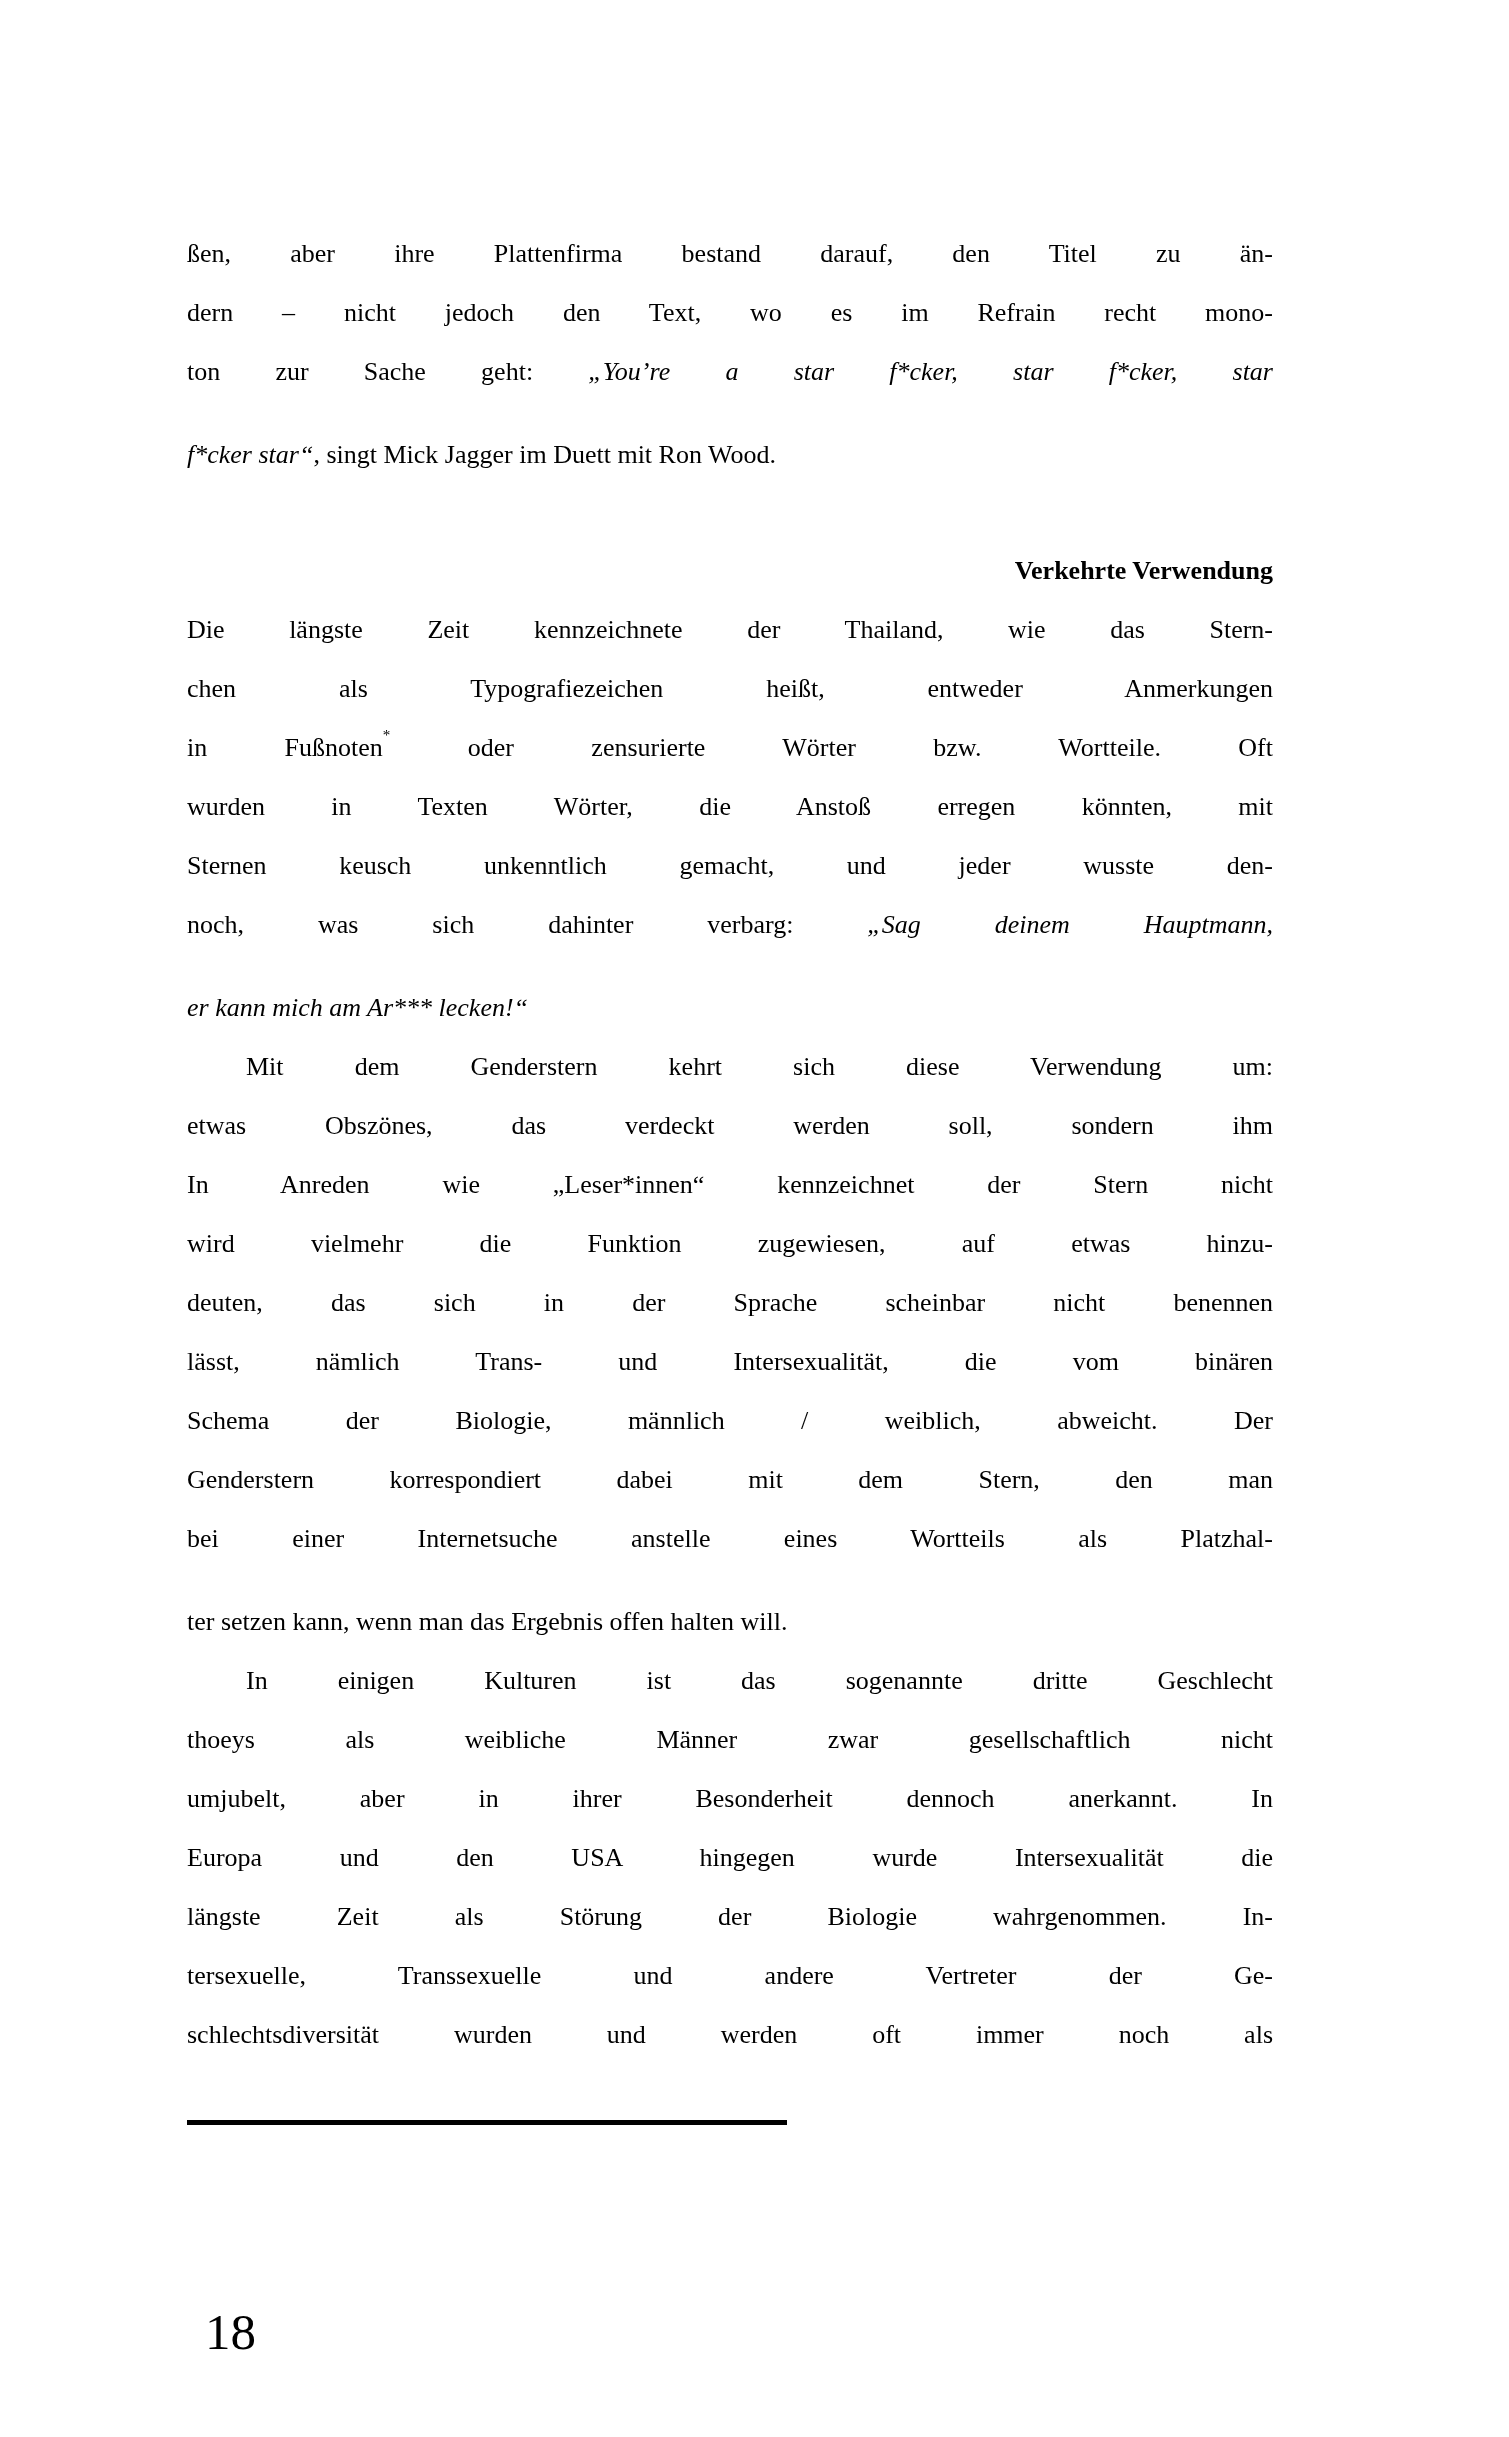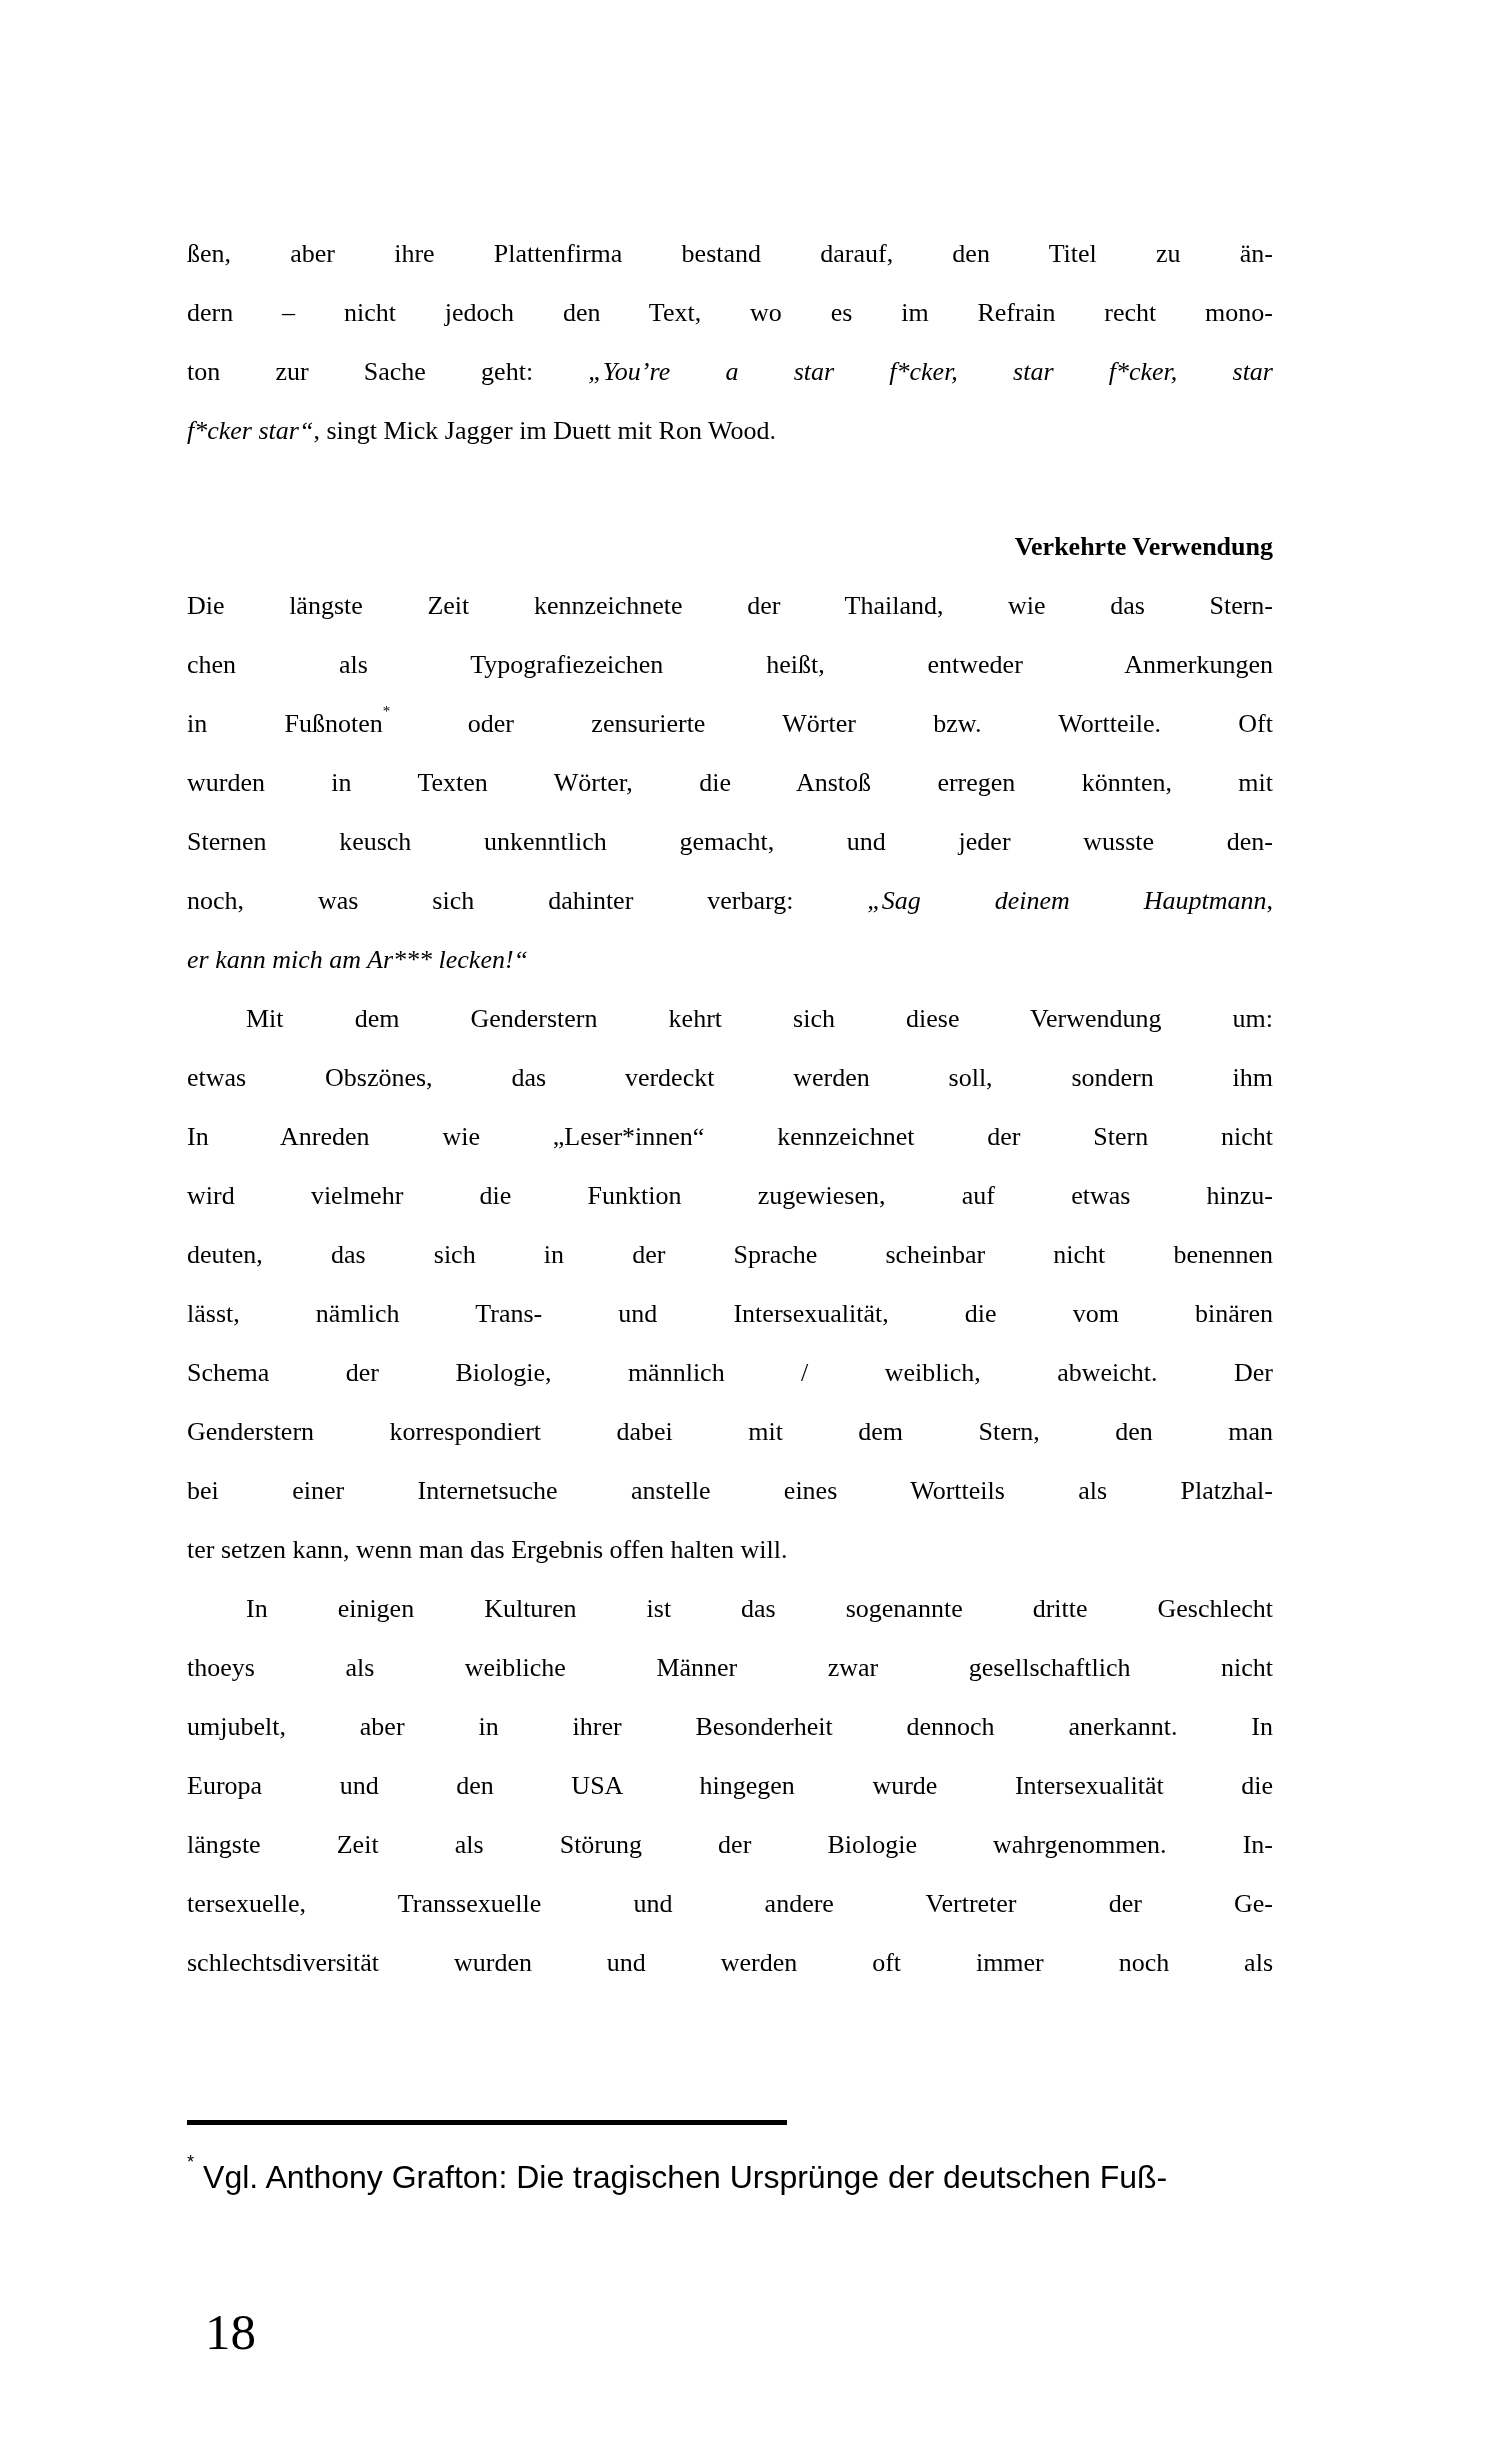--- a/index.html
+++ b/index.html
@@ -20,20 +20,21 @@
   }
   .line {
     height: 59px;
     overflow: hidden;
     text-align: justify;
     text-align-last: justify;
   }
   .line.last {
     text-align: left;
     text-align-last: left;
+    margin-top: 24px;
   }
   .line.indent { text-indent: 59px; }
   .heading {
     height: 59px;
     font-weight: bold;
     text-align: right;
   }
   .spacer { height: 57px; }
   em { font-style: italic; }
   sup.fn {
@@ -100,20 +101,19 @@
       <div class="line"><span>umjubelt, aber in ihrer Besonderheit dennoch anerkannt. In</span></div>
       <div class="line"><span>Europa und den USA hingegen wurde Intersexualität die</span></div>
       <div class="line"><span>längste Zeit als Störung der Biologie wahrgenommen. In-</span></div>
       <div class="line"><span>tersexuelle, Transsexuelle und andere Vertreter der Ge-</span></div>
       <div class="line"><span>schlechtsdiversität wurden und werden oft immer noch als</span></div>
     </main>
 
   <footer class="footnote">
     <div class="footnote-rule"></div>
     <div>
-        <div class="fnline"><sup class="fn">*</sup><span> Vgl. Anthony Grafton: Die tragischen Ursprünge der deutschen Fuß-</span></div>
       </div>
   </footer>
 
   <div class="page-number">18</div>
 
 </div>
 
 
 </body></html>

